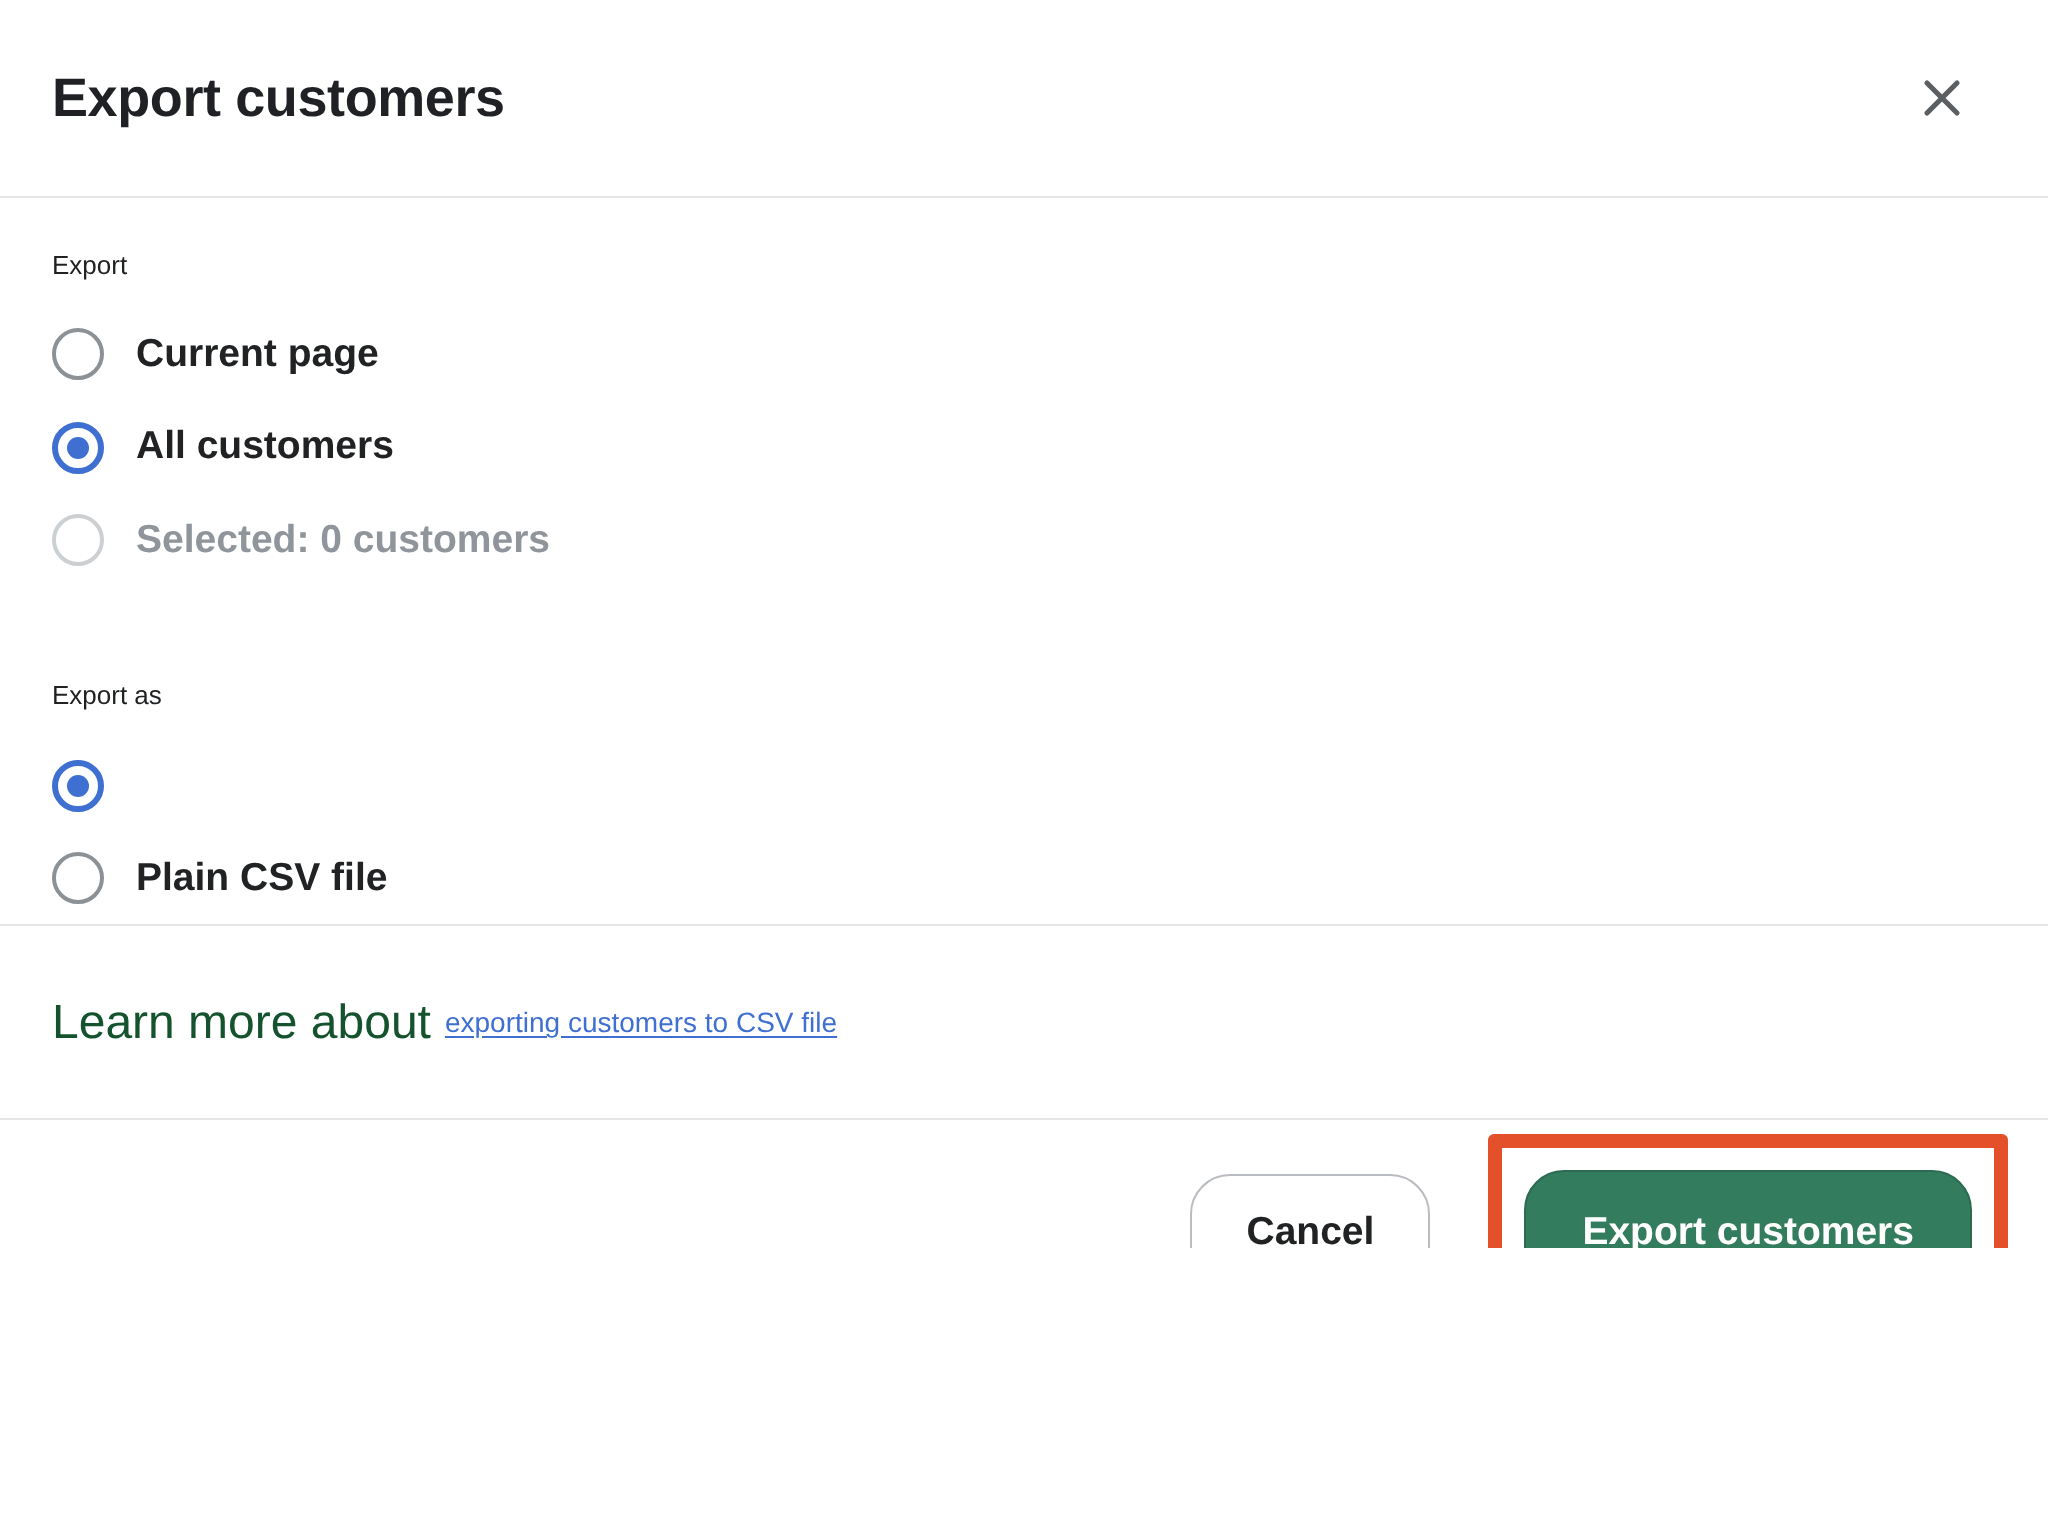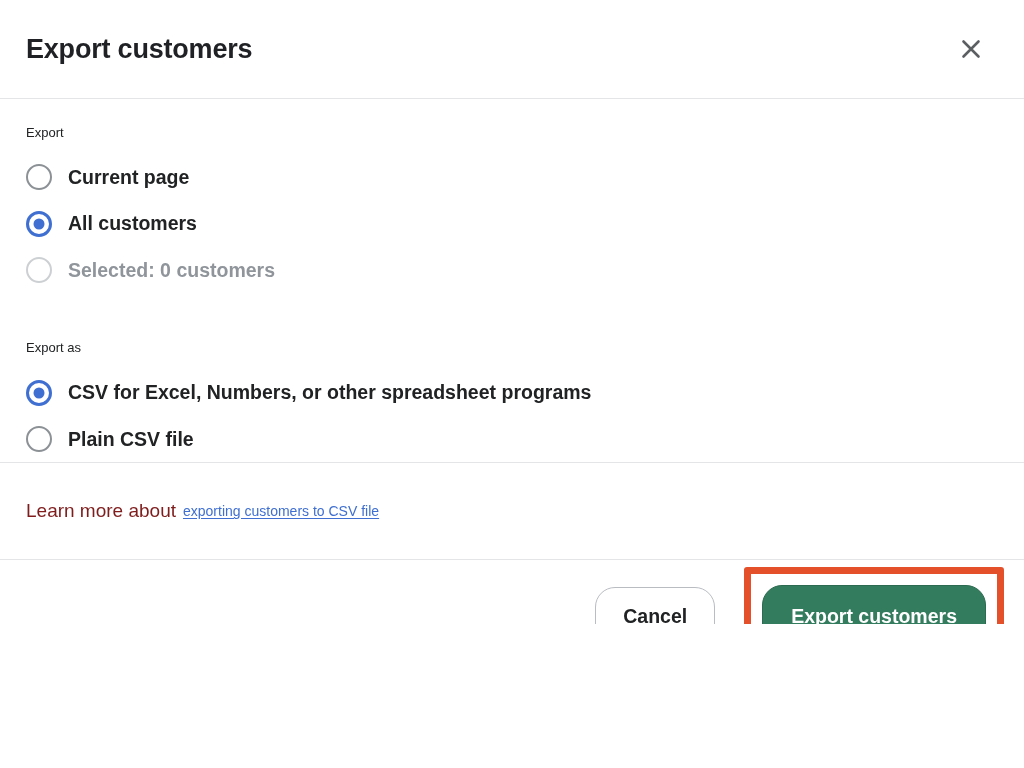--- a/index.html
+++ b/index.html
@@ -121,22 +121,22 @@
 
   
   .learn-more {
     flex: 0 0 97px;
     display: flex;
     align-items: center;
     padding: 0 26px;
     border-bottom: 1px solid #e4e5e7;
   }
   .learn-more-text {
-    font-size: 19px;
-    color: #7f1d1d;
+    font-size: 24px;
+    color: #14532d;
     line-height: 1.3;
   }
   .learn-more-link {
     font-size: 14px;
     color: #3f6fd1;
     text-decoration: underline;
     text-underline-offset: 2px;
     margin-left: 7px;
     cursor: pointer;
   }
@@ -225,21 +225,20 @@
         <span class="radio-label muted">Selected: 0 customers</span>
       </div>
 
     </div>
 
     <div class="section">
       <div class="section-label">Export as</div>
 
       <div class="radio-row">
         <span class="radio selected"></span>
-        <span class="radio-label">CSV for Excel, Numbers, or other spreadsheet programs</span>
       </div>
 
       <div class="radio-row">
         <span class="radio"></span>
         <span class="radio-label">Plain CSV file</span>
       </div>
     </div>
 
   </div>
 

